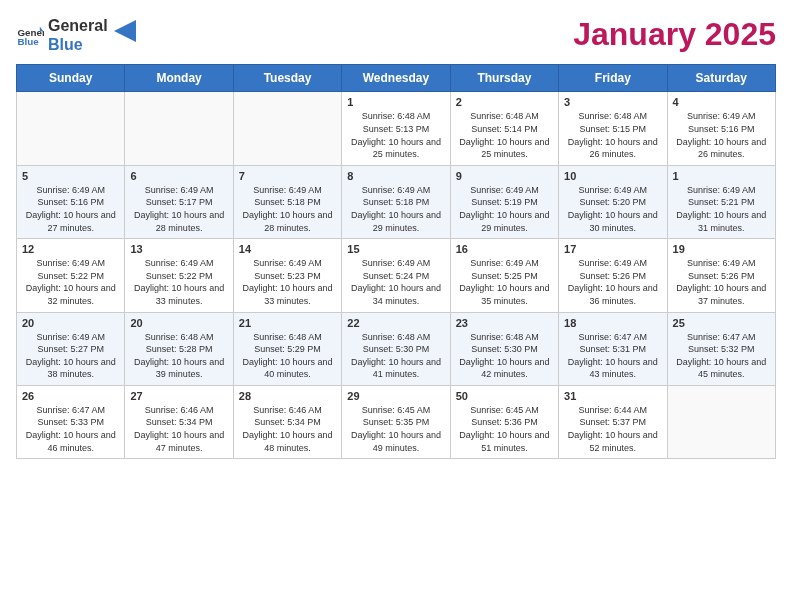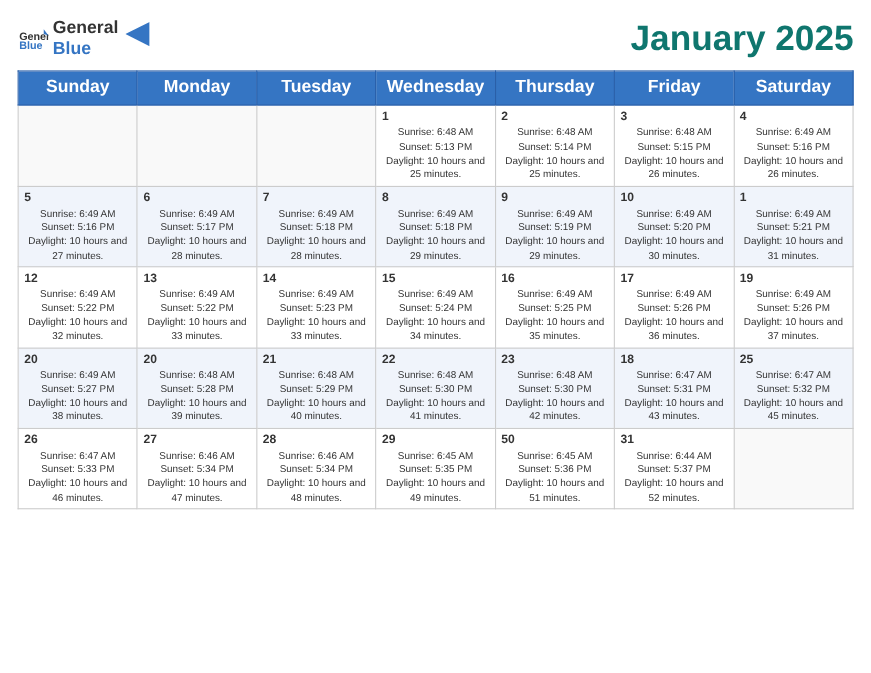--- a/index.html
+++ b/index.html
@@ -24,35 +24,35 @@
     .logo-icon {
       width: 28px;
       height: 28px;
     }
     .title-block {
       text-align: right;
     }
     .month-title {
       font-size: 32px;
       font-weight: bold;
-      color: #0f766e;
+      color: #be185d;
     }
     .location-title {
       font-size: 14px;
       color: #555;
     }
     .calendar {
       width: 100%;
       border-collapse: collapse;
       border: 1px solid #ccc;
     }
     .calendar th {
       background-color: #3575c3;
       color: #fff;
-      font-size: 16px;
+      font-size: 12px;
       font-weight: bold;
       text-align: center;
       padding: 6px 4px;
       border: 1px solid #2a5fa8;
     }
     .calendar td {
       vertical-align: top;
       width: calc(100% / 7);
       min-height: 80px;
       border: 1px solid #ccc;

